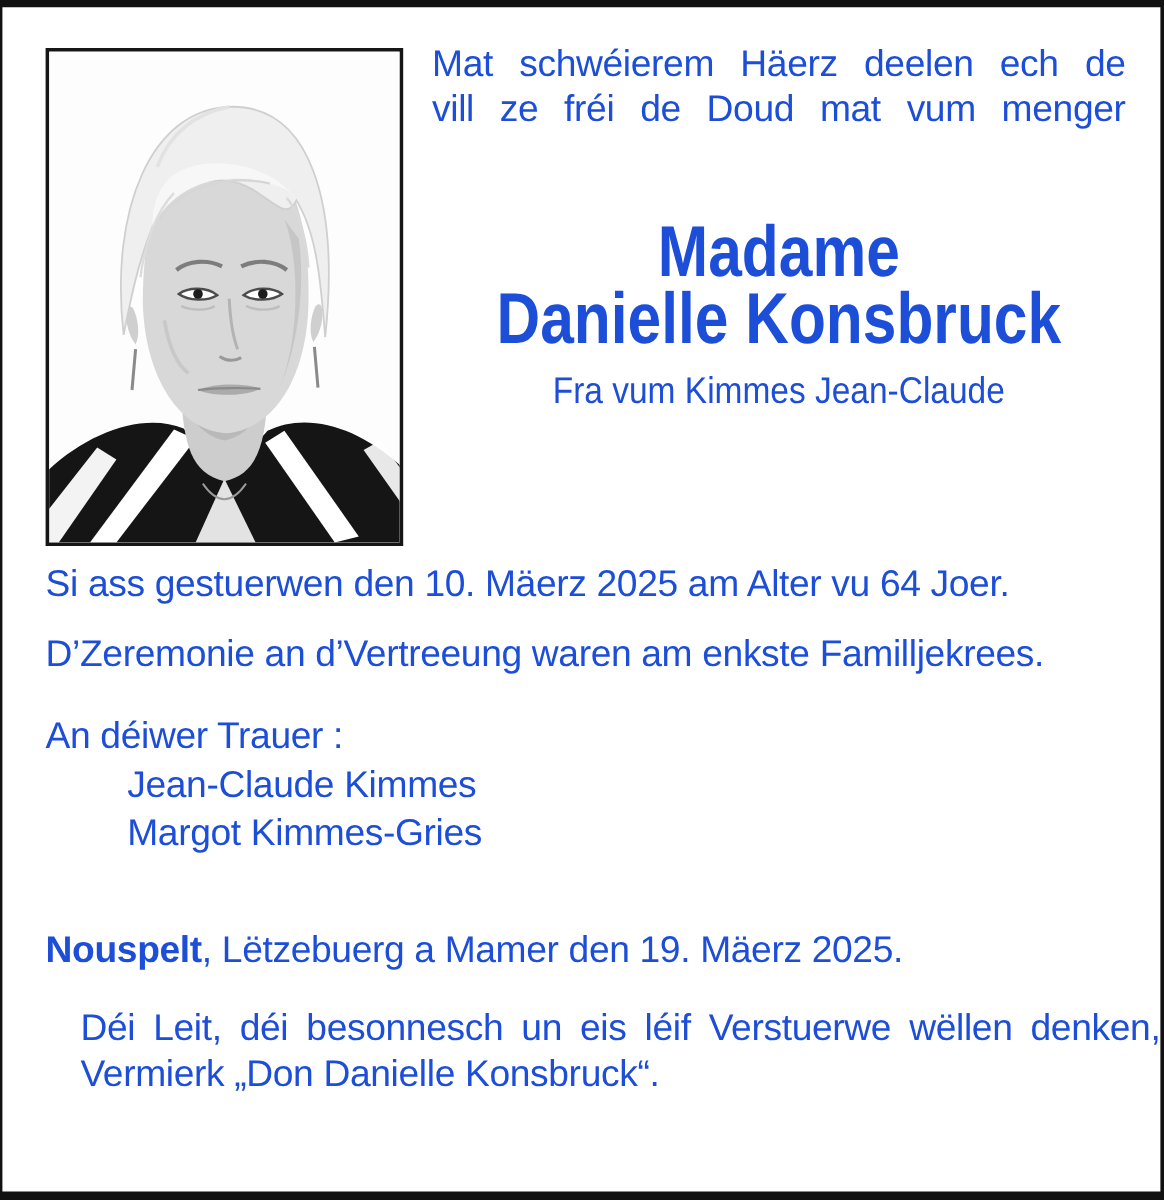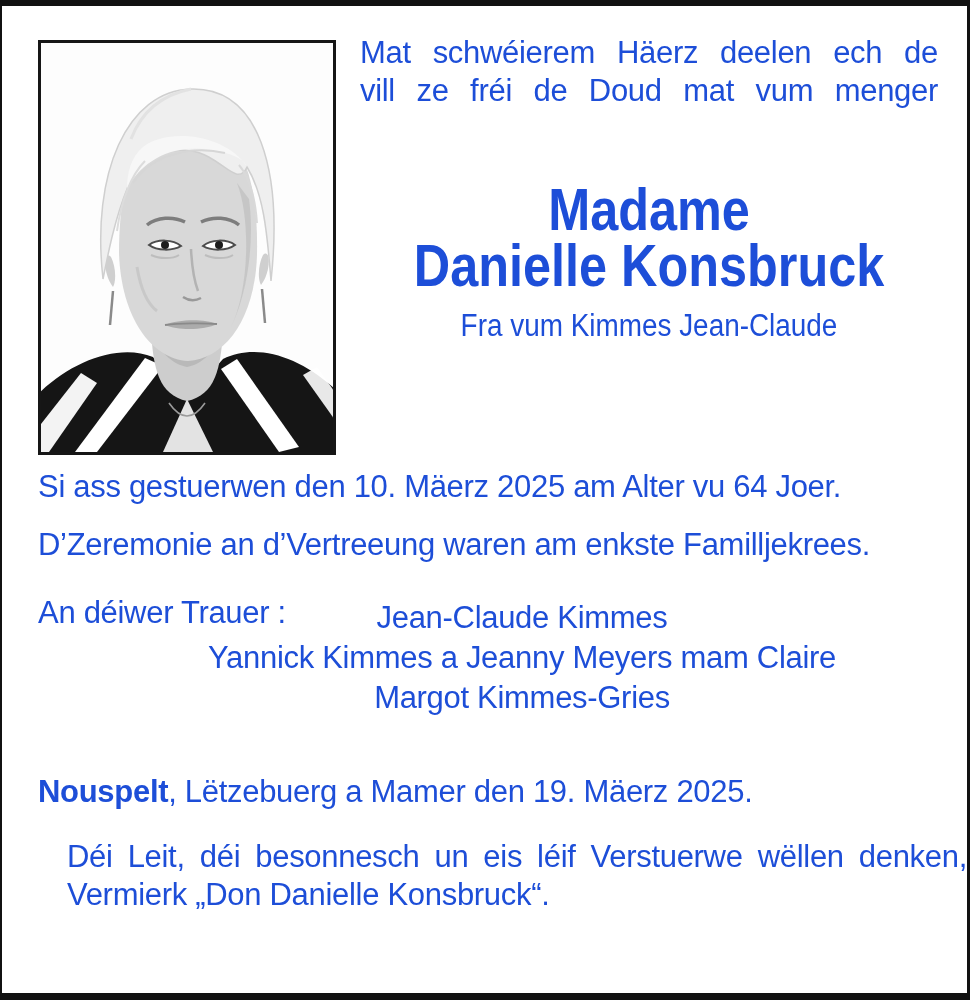--- a/index.html
+++ b/index.html
@@ -133,23 +133,22 @@
   </div>
 
   <div class="abs subtitle">Fra vum Kimmes Jean-Claude</div>
 
   <div class="abs bodyline" style="top:462px;">Si ass gestuerwen den 10. Mäerz 2025 am Alter vu 64 Joer.</div>
 
   <div class="abs bodyline" style="top:504px;margin-top:16px;">D’Zeremonie an d’Vertreeung waren am enkste Familljekrees.</div>
 
   <div class="abs bodyline" style="top:588px;">An déiwer Trauer :</div>
 
-  <div class="abs names" style="top:592px;text-align:center;">
+  <div class="abs names" style="top:628px;">
     <div class="name">Jean-Claude Kimmes</div>
-    <div class="name">Yannick Kimmes a Jeanny Meyers mam Claire</div>
     <div class="name">Margot Kimmes-Gries</div>
   </div>
 
   <div class="abs dateline">
     <b>Nouspelt</b><span>, Lëtzebuerg a Mamer den 19. Mäerz 2025.</span>
   </div>
 
   <div class="abs donation">
     <div class="jline">Déi Leit, déi besonnesch un eis léif Verstuerwe wëllen denken,</div>
     <div class="lline">Vermierk „Don Danielle Konsbruck“.</div>

